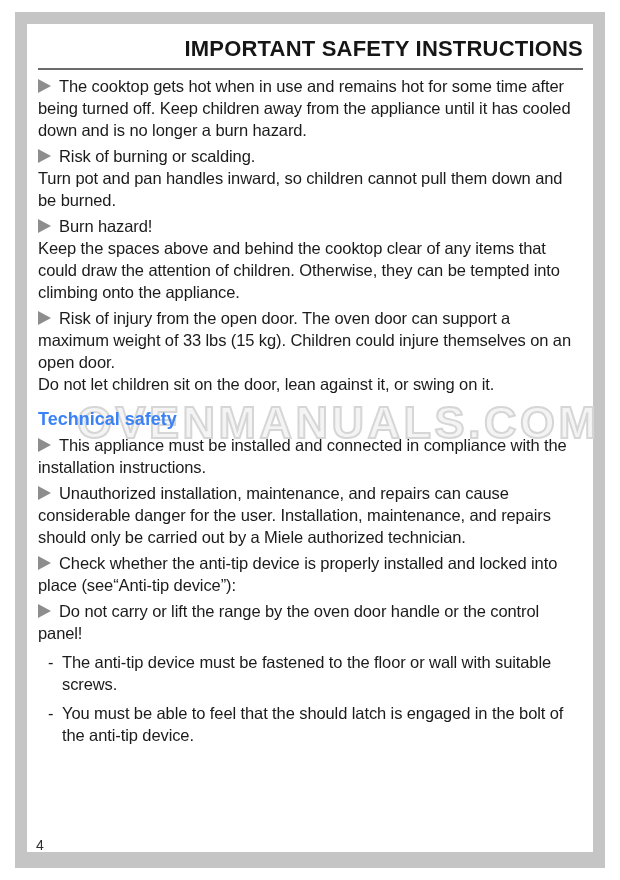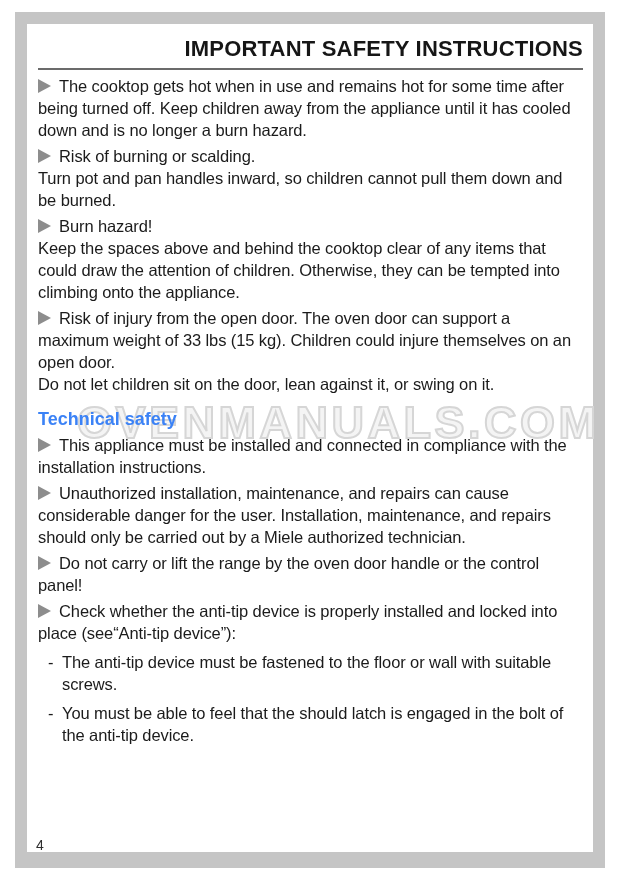--- a/index.html
+++ b/index.html
@@ -96,23 +96,23 @@
 
     <p class="warn"><span class="tri"></span><span class="wtext">Risk of injury from the open door. The oven door can support a maximum weight of 33 lbs (15 kg). Children could injure themselves on an open door.
 Do not let children sit on the door, lean against it, or swing on it.</span></p>
 
     <h2 class="section-heading">Technical safety</h2>
 
     <p class="warn"><span class="tri"></span><span class="wtext">This appliance must be installed and connected in compliance with the installation instructions.</span></p>
 
     <p class="warn"><span class="tri"></span><span class="wtext">Unauthorized installation, maintenance, and repairs can cause considerable danger for the user. Installation, maintenance, and repairs should only be carried out by a Miele authorized technician.</span></p>
 
+    <p class="warn"><span class="tri"></span><span class="wtext">Check whether the anti-tip device is properly installed and locked into place (see“Anti-tip device”):</span></p>
+
     <p class="warn"><span class="tri"></span><span class="wtext">Do not carry or lift the range by the oven door handle or the control panel!</span></p>
-
-    <p class="warn"><span class="tri"></span><span class="wtext">Check whether the anti-tip device is properly installed and locked into place (see“Anti-tip device”):</span></p>
 
     <div class="dash-item"><span class="dash">-</span><span class="wtext">The anti-tip device must be fastened to the floor or wall with suitable screws.</span></div>
 
     <div class="dash-item"><span class="dash">-</span><span class="wtext">You must be able to feel that the should latch is engaged in the bolt of the anti-tip device.</span></div>
 
     <div class="page-number">4</div>
 
   </div>
 </div>
 

